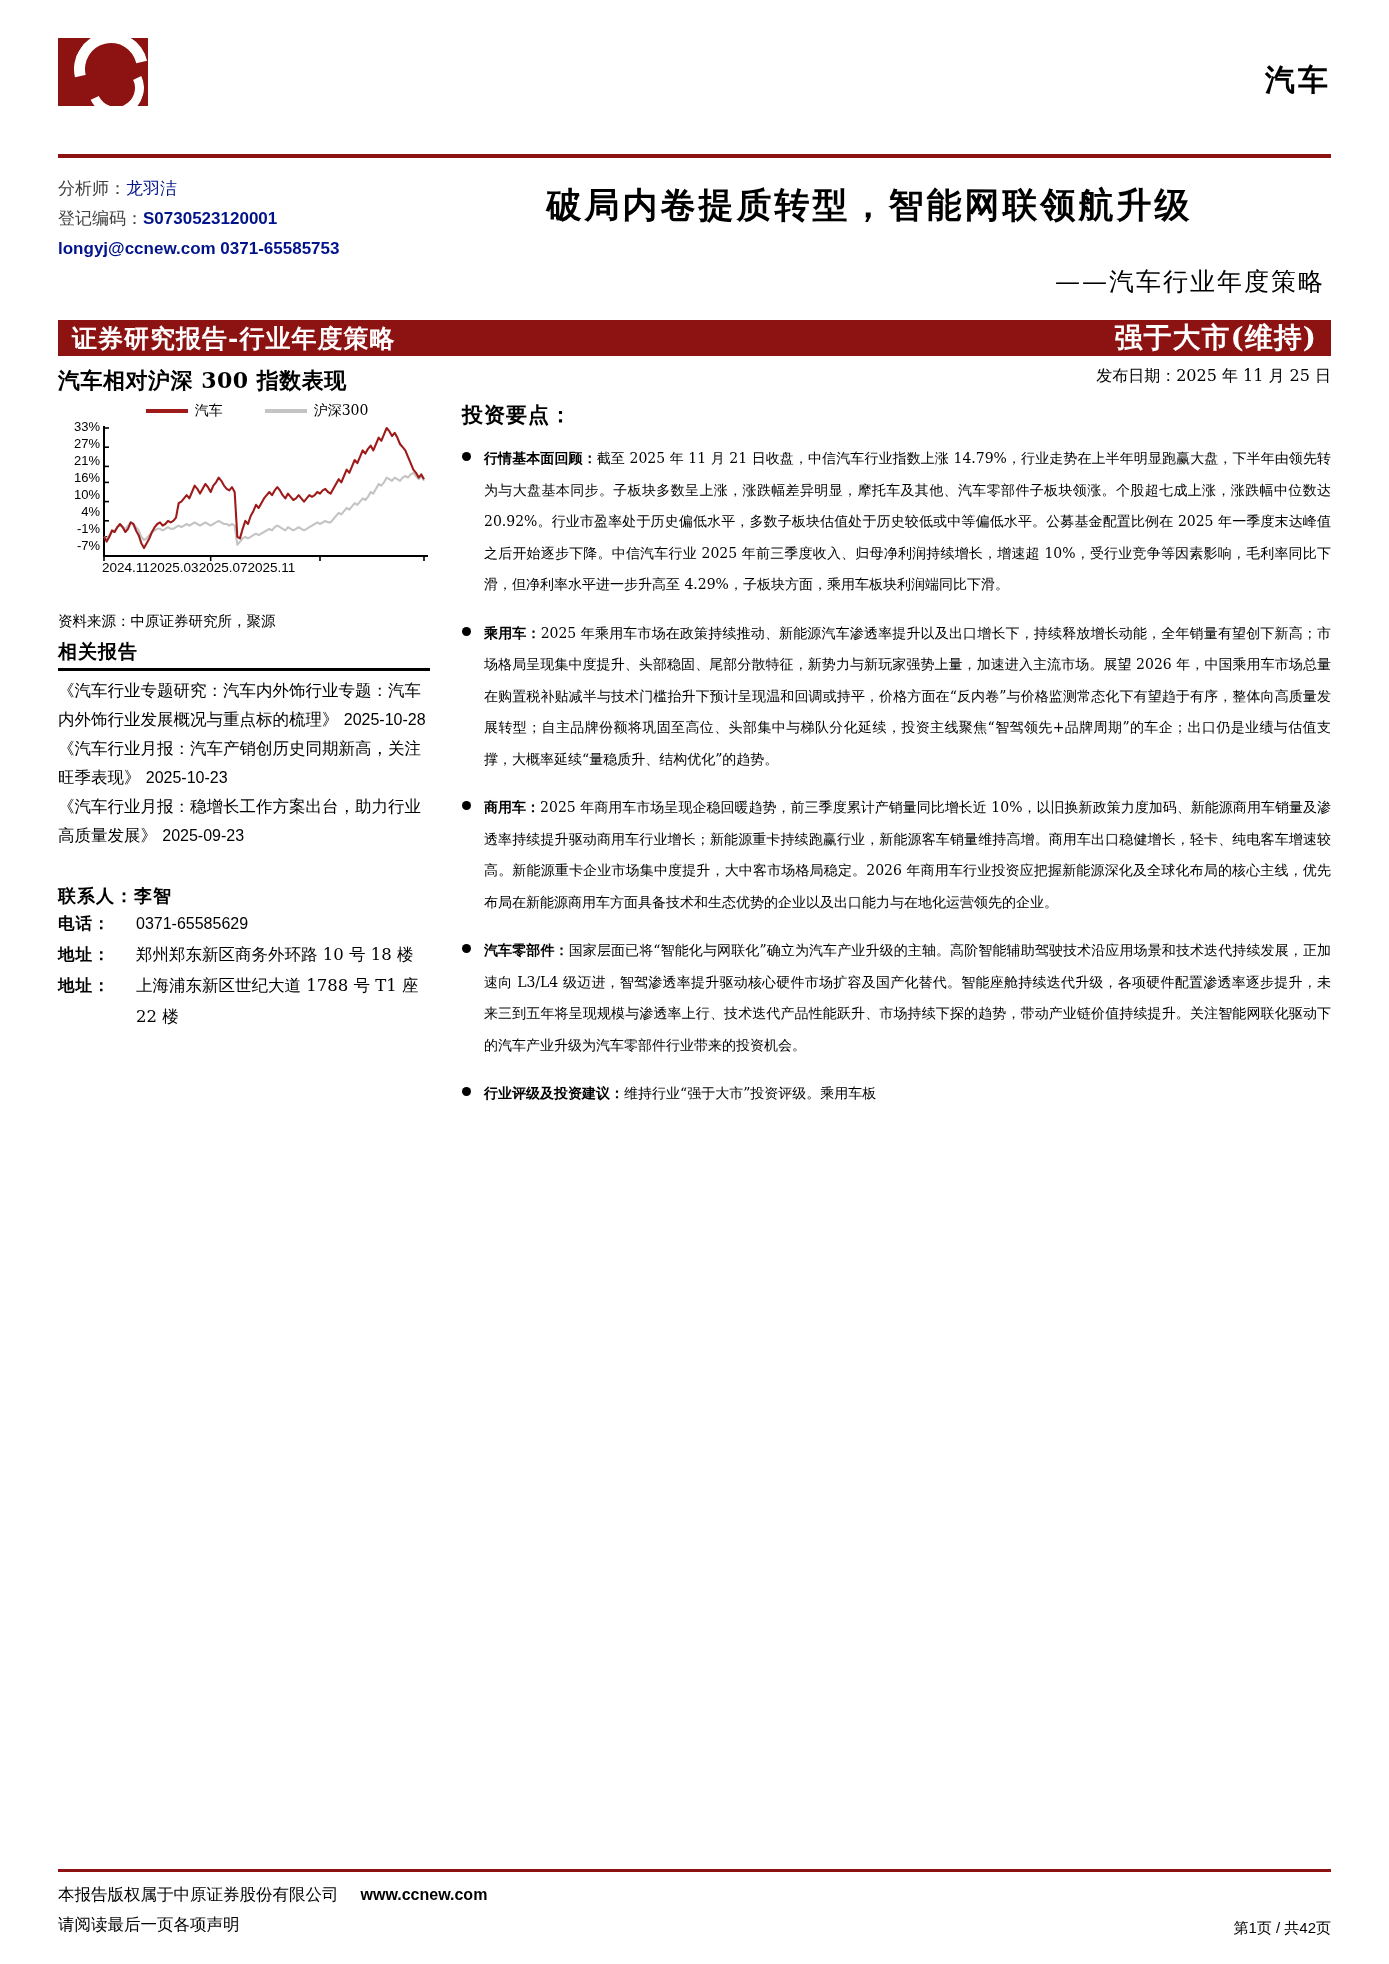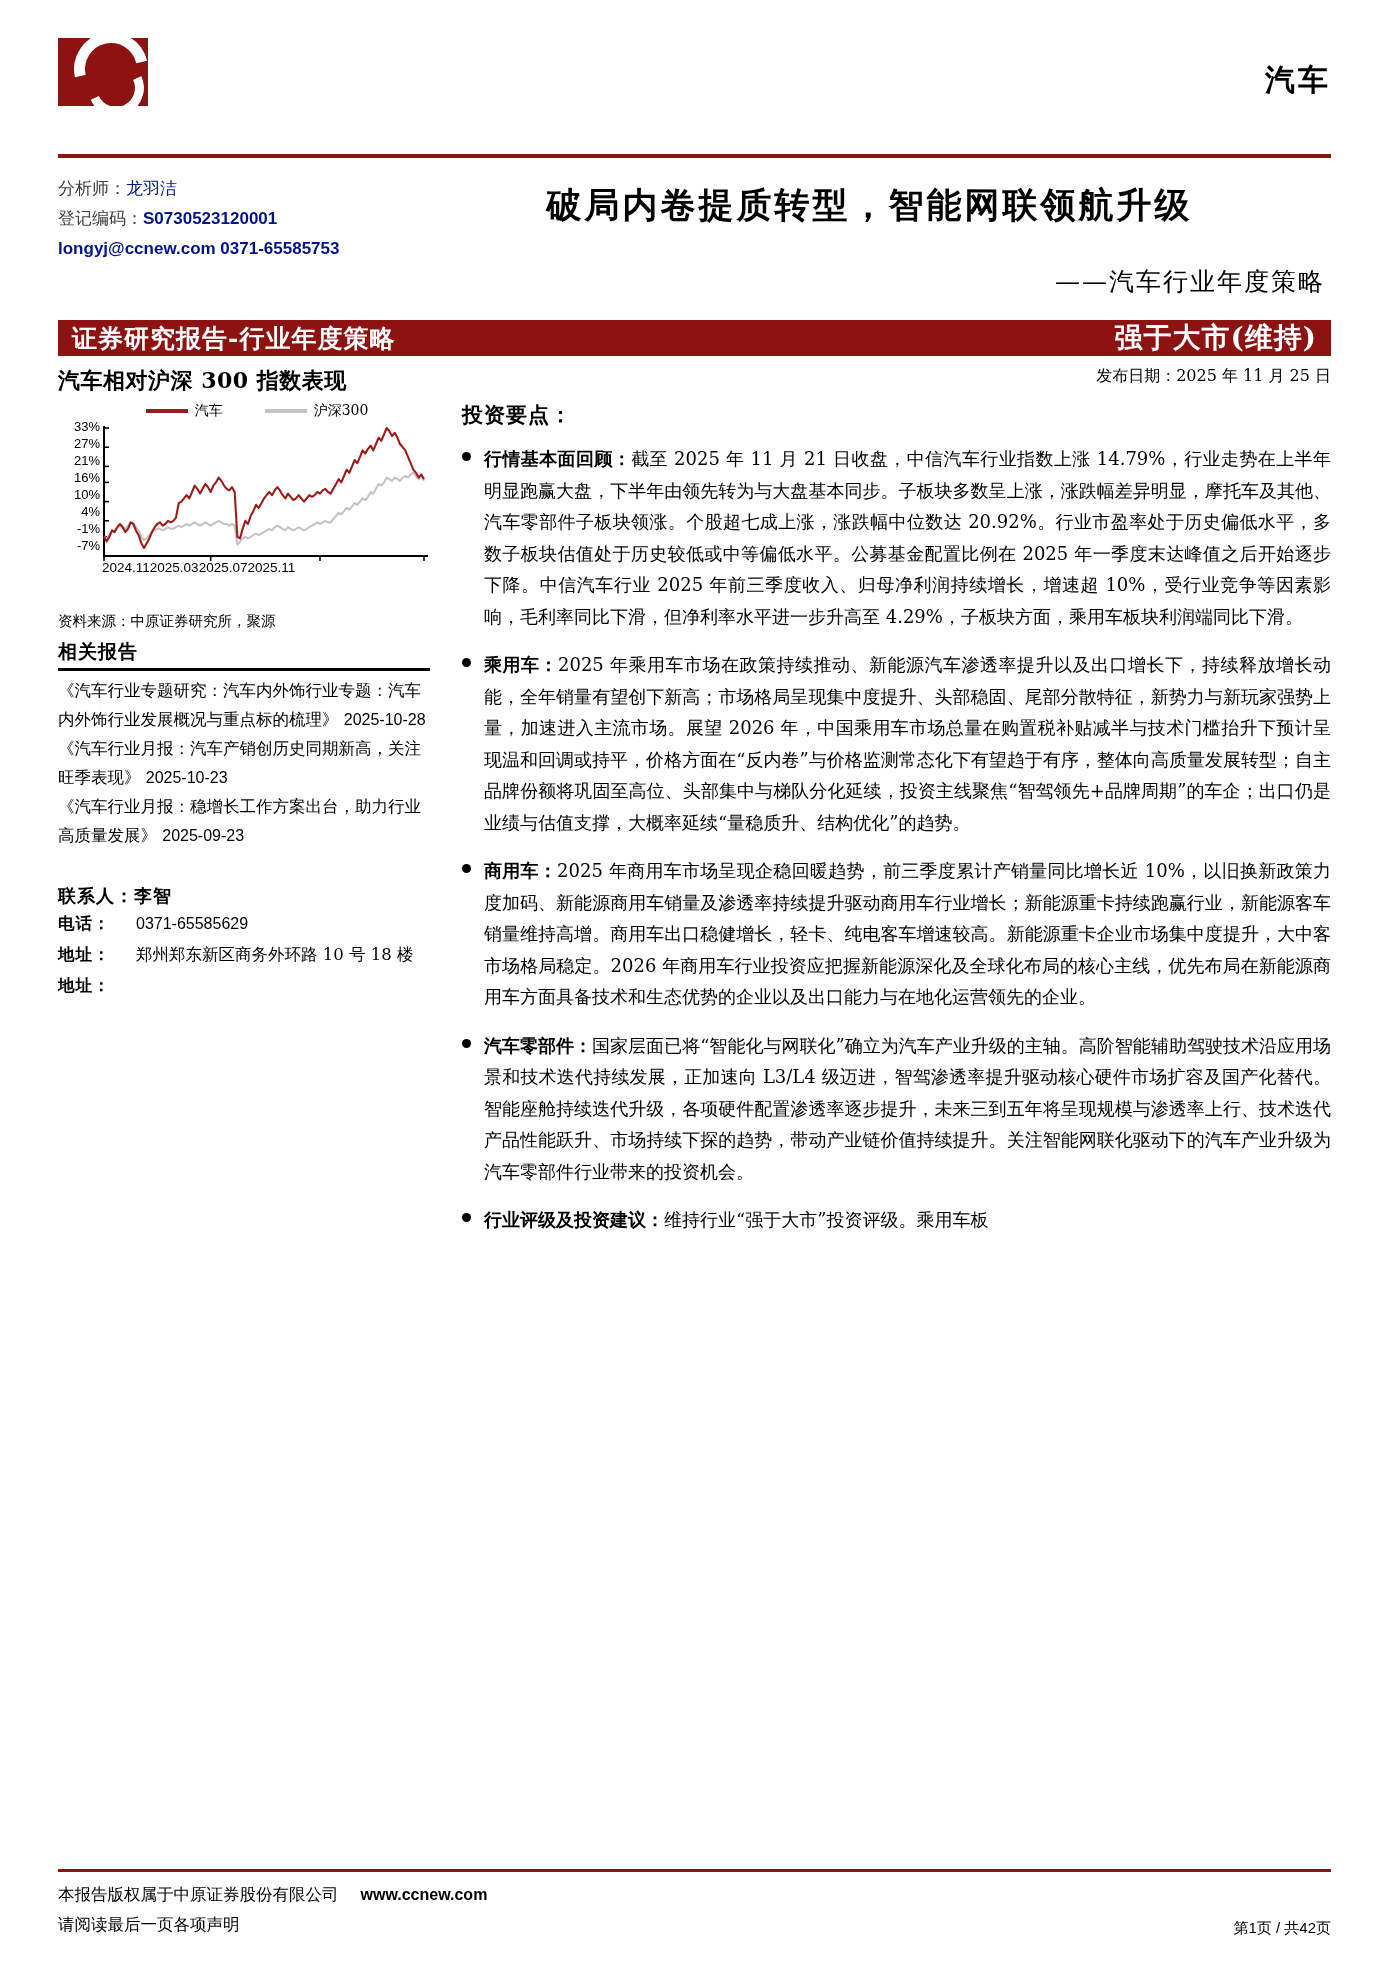--- a/index.html
+++ b/index.html
@@ -142,21 +142,21 @@
     font-family:"DejaVu Serif",serif; letter-spacing:1px;
   }
   .point { display:flex; margin-bottom:17px; }
   .bullet {
     width:22px; flex:0 0 22px; padding-top:9px;
   }
   .bullet i {
     display:block; width:9px; height:9px; border-radius:50%; background:#000;
   }
   .point-text {
-    flex:1; font-size:18px; line-height:31.5px;
+    flex:1; font-size:14px; line-height:31.5px;
     font-family:"DejaVu Serif",serif; text-align:justify;
     text-justify:inter-ideograph;
   }
   .point-text b { font-weight:bold; }
 
   
   .footer { position:absolute; left:58px; right:58px; bottom:24px; }
   .footer-rule { height:3px; background:#8d1212; margin-bottom:8px; }
   .footer-grid { display:flex; justify-content:space-between; align-items:flex-start; }
   .footer-left { font-size:16.5px; line-height:30px; font-family:"DejaVu Serif",serif; }
@@ -275,20 +275,21 @@
           <div class="contact-row">
             <div class="k">电话：</div>
             <div class="v num">0371-65585629</div>
           </div>
           <div class="contact-row">
             <div class="k">地址：</div>
             <div class="v">郑州郑东新区商务外环路 10 号 18 楼</div>
           </div>
           <div class="contact-row">
             <div class="k">地址：</div>
+            <div class="v">上海浦东新区世纪大道 1788 号 T1 座 22 楼</div>
           </div>
         </div>
     </div>
 
     <div class="right-col">
       <div class="pubdate">
         <span>发布日期：</span><span>2025 年 11 月 25 日</span>
       </div>
       <div class="points-head">投资要点：</div>
       <div id="points-list">

